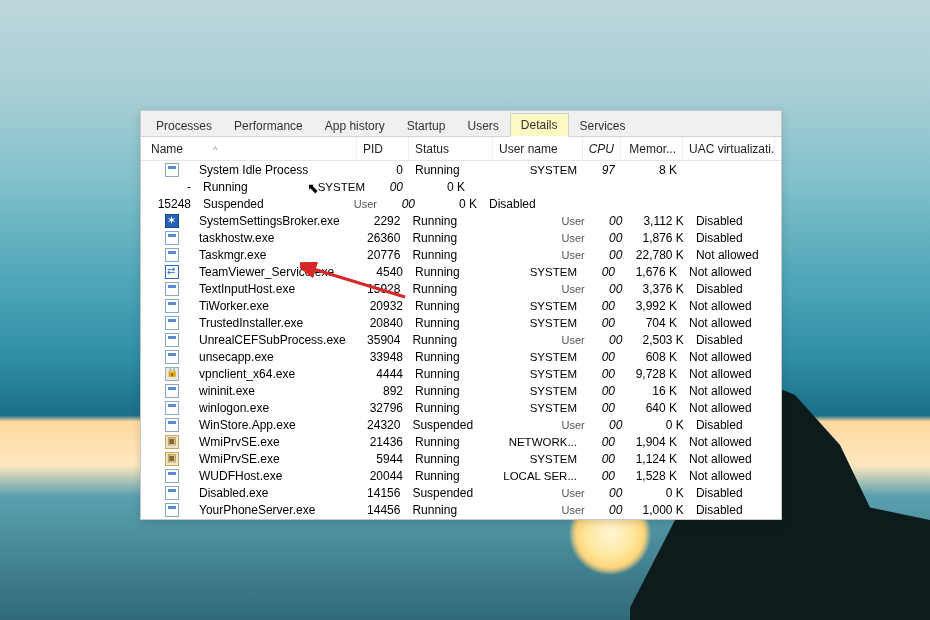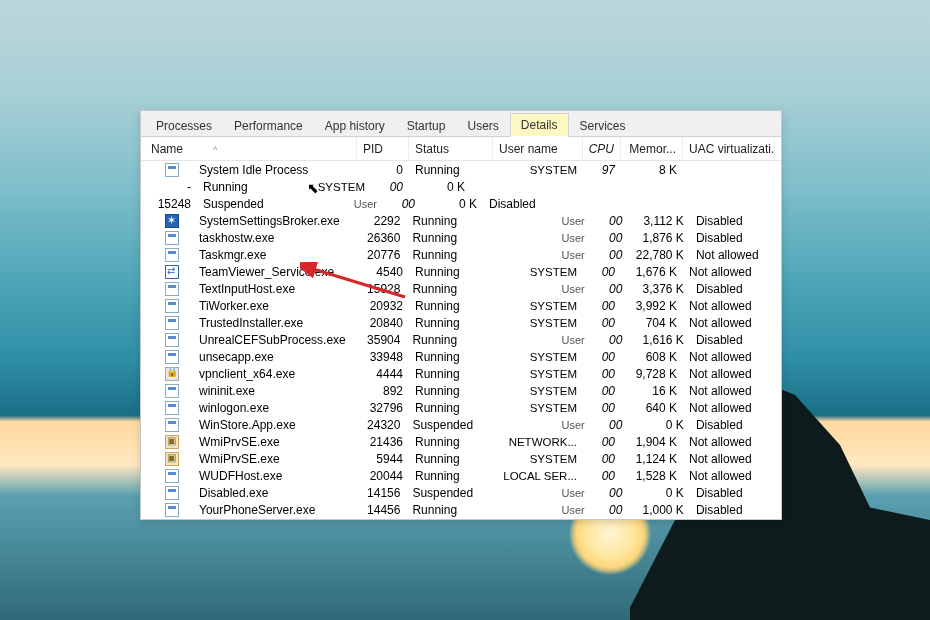--- a/index.html
+++ b/index.html
@@ -354,21 +354,21 @@
         </div>
         <div class="row">
           <div class="namecell">
             <span class="ico app"></span>
             <span>UnrealCEFSubProcess.exe</span>
           </div>
           <div class="cell col-pid num ">35904</div>
           <div class="cell col-status ">Running</div>
           <div class="cell col-user usercell dimuser ">User</div>
           <div class="cell col-cpu num ">00</div>
-          <div class="cell col-mem num ">1,616 K</div>
+          <div class="cell col-mem num ">2,503 K</div>
           <div class="cell col-uac ">Disabled</div>
         </div>
         <div class="row">
           <div class="namecell">
             <span class="ico app"></span>
             <span>unsecapp.exe</span>
           </div>
           <div class="cell col-pid num ">33948</div>
           <div class="cell col-status ">Running</div>
           <div class="cell col-user usercell ">SYSTEM</div>

